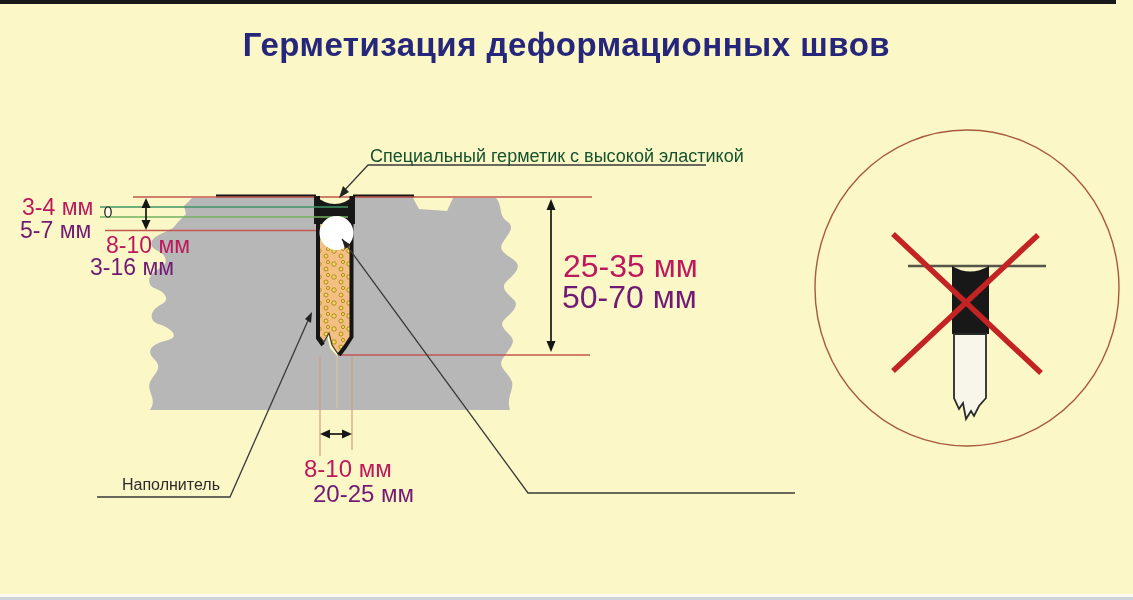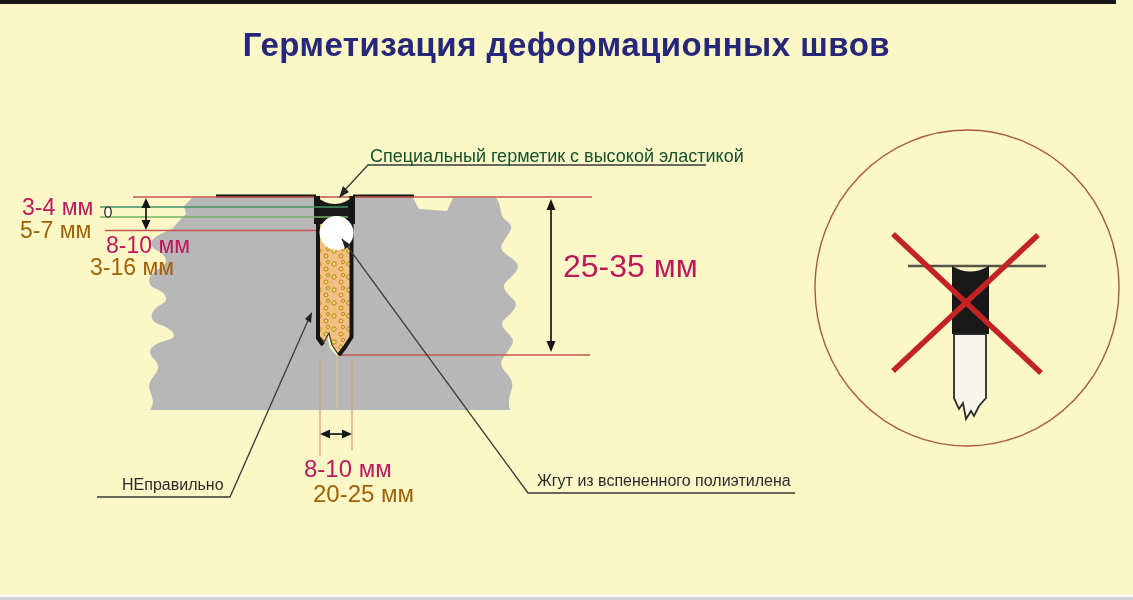--- a/index.html
+++ b/index.html
@@ -15,21 +15,21 @@
   .edge-bottom-gray{position:absolute;bottom:0;left:0;width:100%;height:3px;background:#D0D3D8;}
   .title{
     position:absolute;top:26px;left:0;width:100%;
     text-align:center;
     font-size:33px;font-weight:bold;color:#26267A;
     letter-spacing:0.5px;
   }
   svg.layer{position:absolute;left:0;top:0;}
   .txt{position:absolute;white-space:nowrap;line-height:1;}
   .dim-black{color:#be185d;}
-  .dim-blue{color:#a16207;}
+  .dim-blue{color:#701a75;}
   .dim-23{font-size:23px;}
   .dim-24{font-size:24px;}
   .dim-28{font-size:32px;}
   .callout{font-size:16px;color:#2B2B2B;}
   .callout-sm{font-size:18px;color:#14532d;}
   .wrong-label{
     position:absolute;left:855px;top:185px;width:224px;
     text-align:center;
     font-size:28px;font-weight:bold;color:#C32322;
   }
@@ -136,24 +136,24 @@
       </g>
     </g>
   </svg>
 
   <div class="txt dim-black dim-23" style="left:22px;top:196px;">3-4 мм</div>
   <div class="txt dim-blue dim-23" style="left:20px;top:219px;">5-7 мм</div>
   <div class="txt dim-black dim-23" style="left:106px;top:234px;">8-10 мм</div>
   <div class="txt dim-blue dim-23" style="left:90px;top:256px;">3-16 мм</div>
 
   <div class="txt dim-black dim-28" style="left:563px;top:250px;">25-35 мм</div>
+  <div class="txt dim-blue dim-28" style="left:562px;top:281px;">50-70 мм</div>
 
   <div class="txt dim-black dim-24" style="left:304px;top:457px;">8-10 мм</div>
   <div class="txt dim-blue dim-24" style="left:313px;top:482px;">20-25 мм</div>
 
   <div class="txt callout-sm" style="left:370px;top:147px;">Специальный герметик с высокой эластикой</div>
-  <div class="txt callout" style="left:122px;top:477px;">НЕправильно</div>
-  <div class="txt callout" style="left:537px;top:473px;">Жгут из вспененного полиэтилена</div>
+  <div class="txt callout" style="left:122px;top:477px;">Наполнитель</div>
 
 
   <div class="edge-bottom-light"></div>
   <div class="edge-bottom-gray"></div>
 </div>
 
 </body></html>

